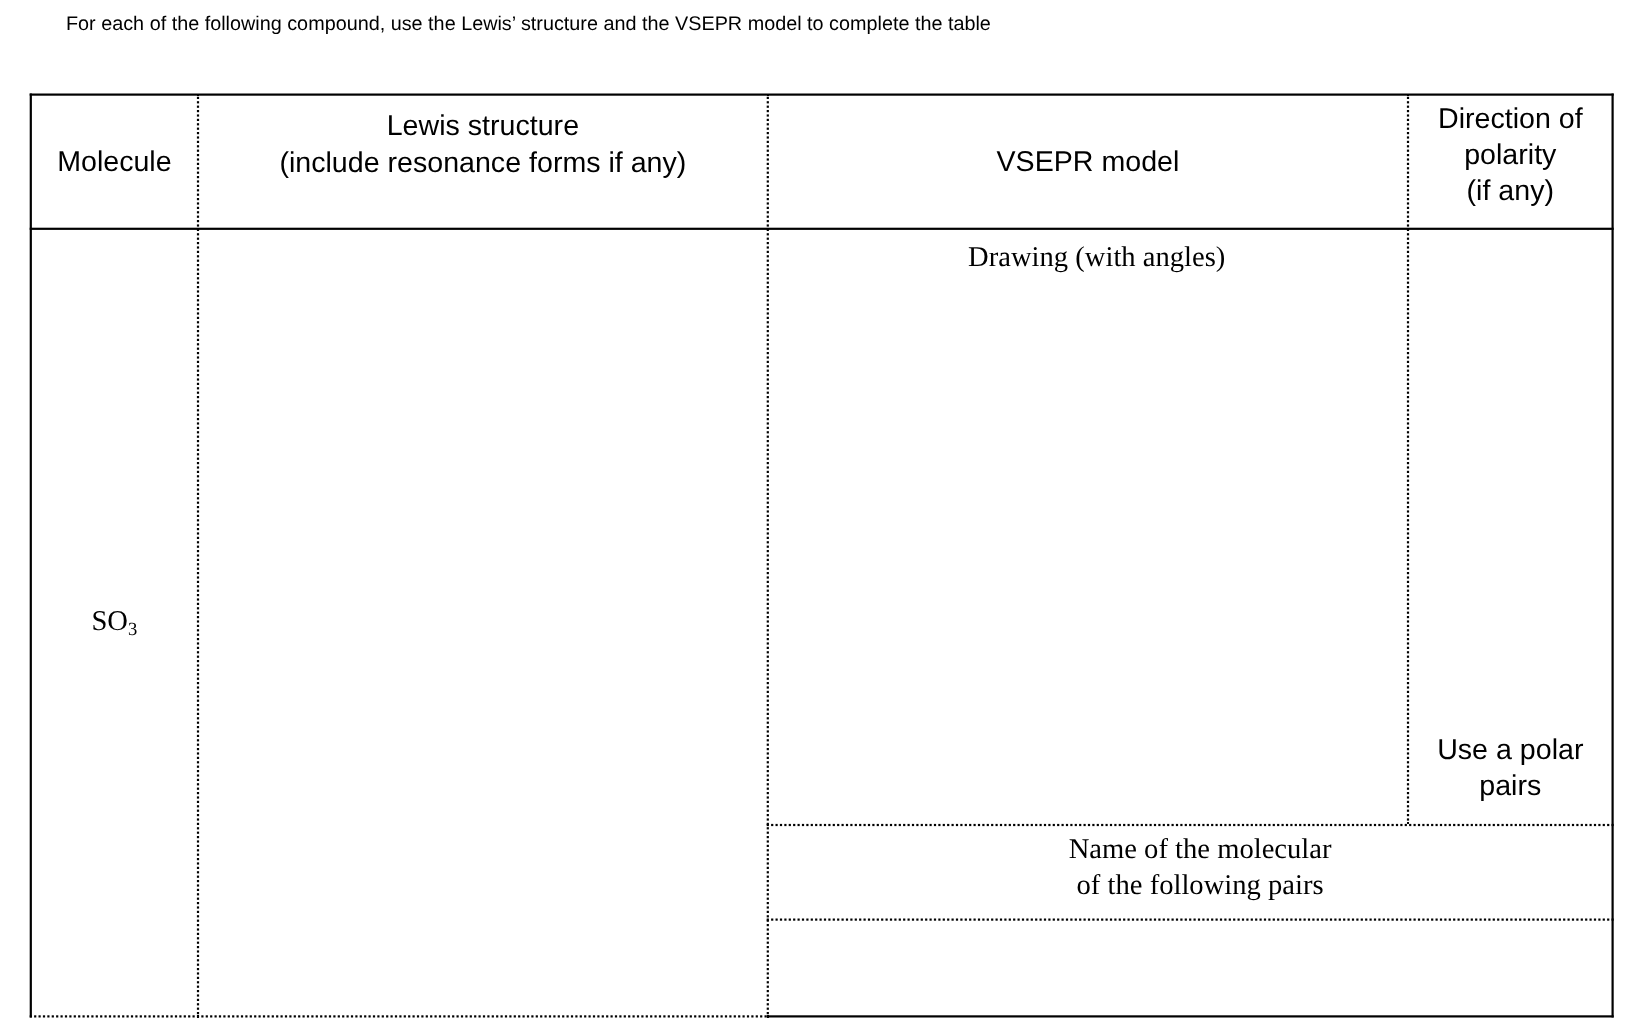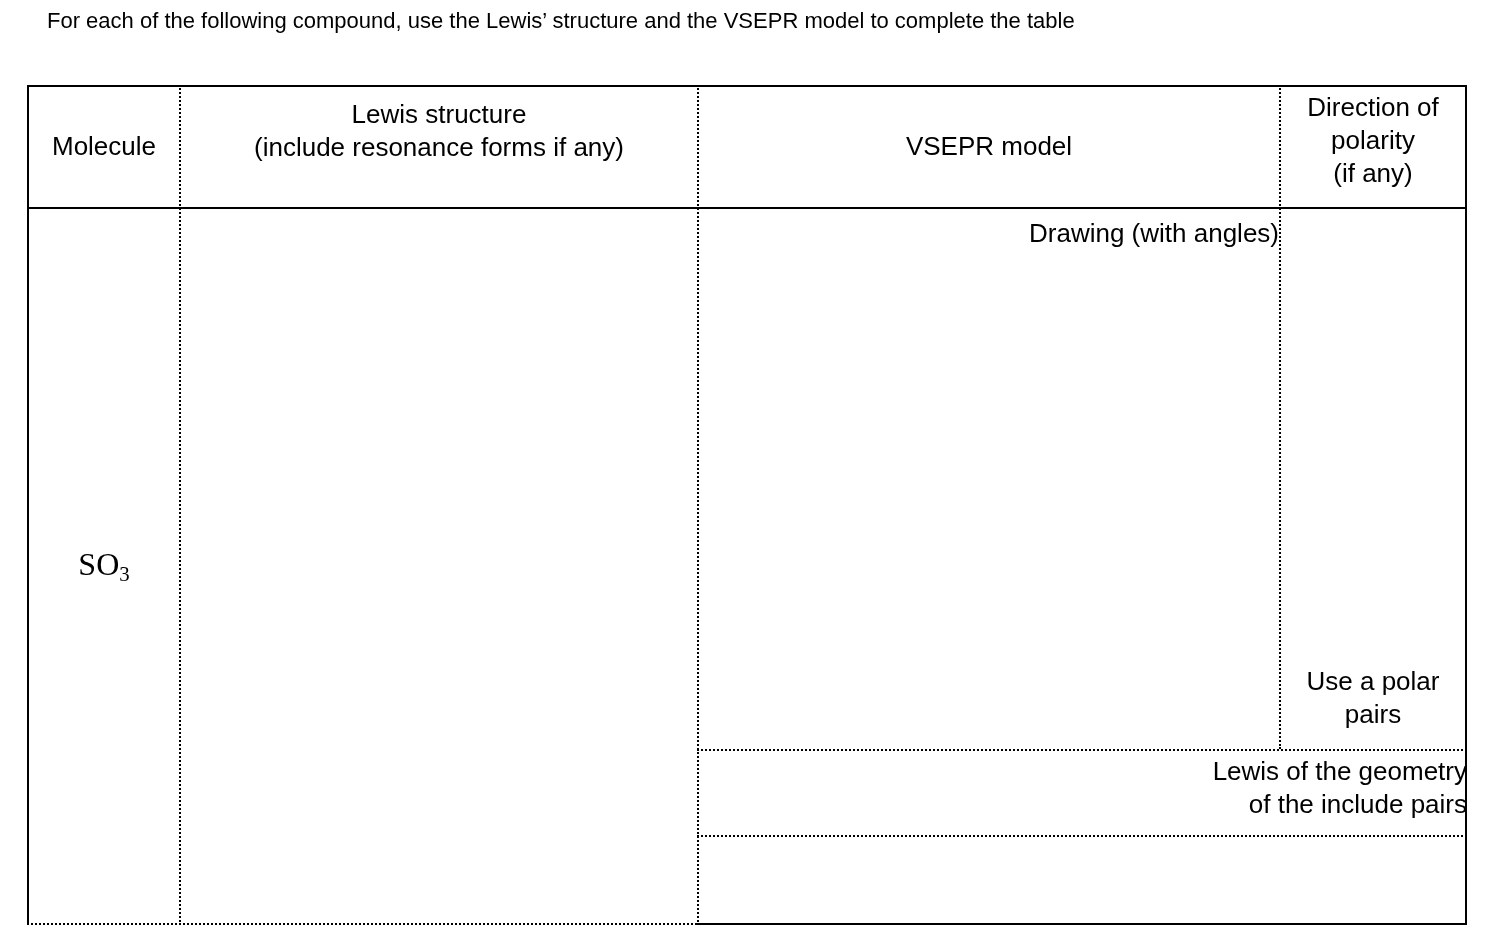--- a/index.html
+++ b/index.html
@@ -13,23 +13,23 @@
     position: relative;
     overflow: hidden;
     font-family: "Liberation Sans", sans-serif;
     color: #000000;
     -webkit-font-smoothing: antialiased;
   }
 
   
   #worksheet-title {
     position: absolute;
-    left: 47px;
+    left: 60px;
     top: 5px;
-    font-size: 22px;
+    font-size: 18px;
     line-height: 32px;
     white-space: nowrap;
     letter-spacing: 0px;
   }
 
   
   #vsepr-table {
     position: absolute;
     left: 27px;
     top: 85px;
@@ -68,38 +68,38 @@
   }
 
   
   .cell {
     position: absolute;
     box-sizing: border-box;
     font-size: 26px;
     line-height: 33px;
   }
   .cell.center-h { text-align: center; }
-  .cell.left-h   { text-align: right; }
+  .cell.left-h   { text-align: center; font-family: Liberation Serif, serif; }
 
   .vcenter {
     display: flex;
     align-items: center;
     justify-content: center;
     height: 100%;
   }
   .vbottom {
     display: flex;
     align-items: flex-end;
     height: 100%;
   }
 
   
   #molecule-formula {
     font-family: "Liberation Serif", serif;
-    font-size: 32px;
+    font-size: 26px;
     line-height: 34px;
   }
   #molecule-formula sub {
     font-size: 0.65em;
     vertical-align: baseline;
     position: relative;
     top: 0.28em;
   }
 </style>
 </head>
@@ -174,20 +174,20 @@
   <div class="cell center-h" style="left:1254px; top:112px; width:184px; height:540px; padding:0 6px 6px 6px;">
     <div class="vbottom">
       <div style="width:100%;">
         <div>Use a polar</div>
         <div>pairs</div>
       </div>
     </div>
   </div>
 
   <div class="cell left-h" style="left:672px; top:666px; width:768px; height:84px; padding:4px 0 0 16px;">
-    <div>Lewis of the geometry</div>
-    <div>of the include pairs</div>
+    <div>Name of the molecular</div>
+    <div>of the following pairs</div>
   </div>
 
   <div class="cell left-h" style="left:672px; top:752px; width:768px; height:86px; padding:4px 0 0 16px;">
   </div>
 
 </div>
 
 </body></html>

